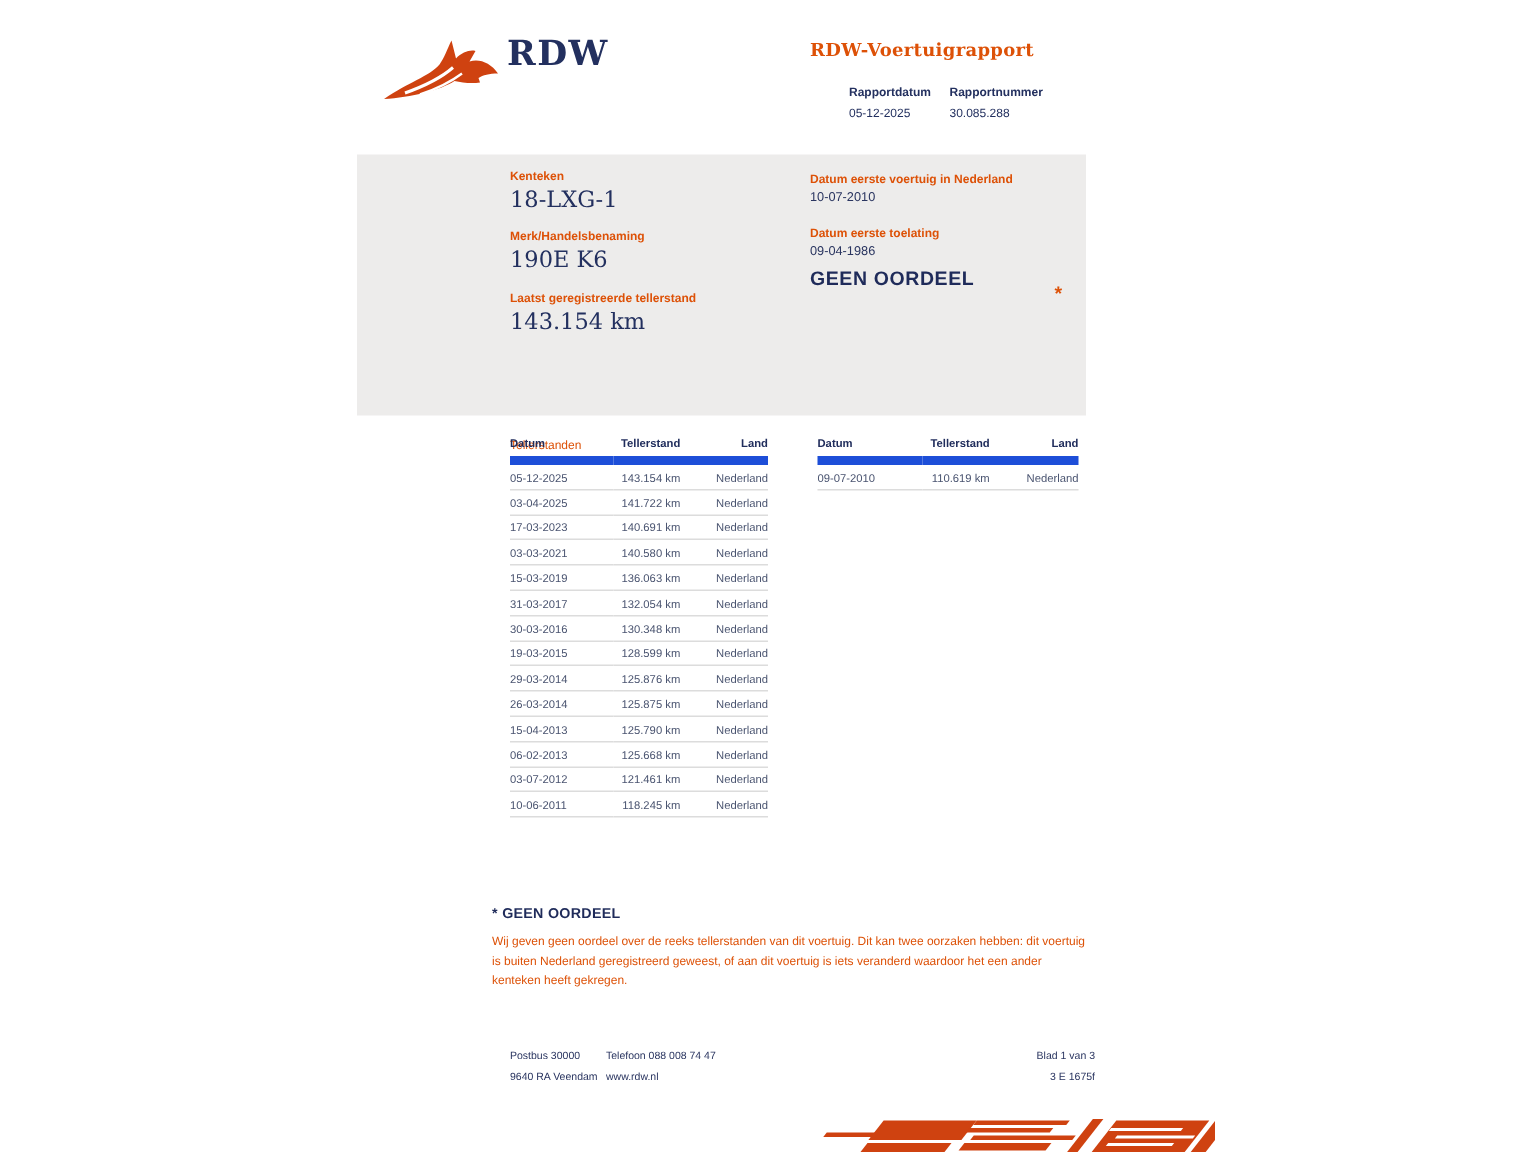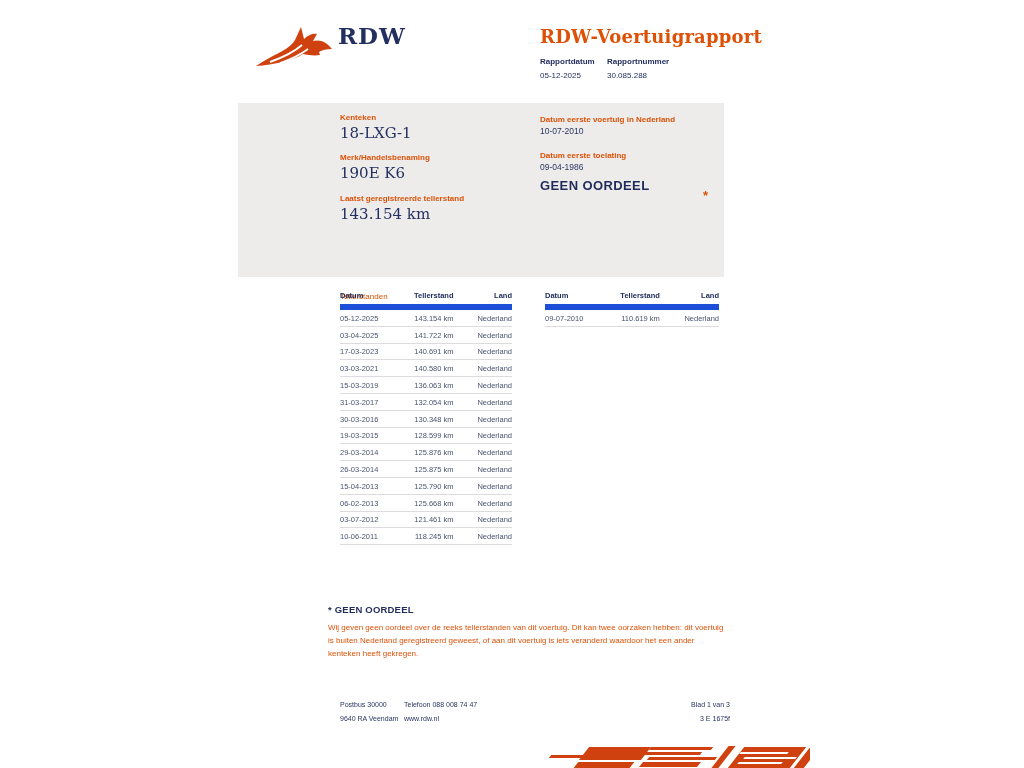--- a/index.html
+++ b/index.html
@@ -5,22 +5,22 @@
   * { margin:0; padding:0; box-sizing:border-box; }
   html,body { width:1024px; height:768px; background:#fff; overflow:hidden;
               font-family:"Liberation Sans", sans-serif; }
   .page { position:relative; width:1024px; height:768px; background:#fff; overflow:hidden;padding-left:36px; }
 
   
   .logo-icon { position:absolute; left:256px; top:26px; width:78px; height:42px; }
   .logo-word { position:absolute; left:338px; top:22px; font-family:"DejaVu Serif", serif;
                font-weight:bold; font-size:23px; letter-spacing:1px; color:#23305f; }
   .doc-title { position:absolute; left:540px; top:26px; font-family:"DejaVu Serif", serif;
-               font-weight:bold; font-size:18px; letter-spacing:0.2px; color:#dd5107; }
-  .meta { position:absolute; top:57px; font-size:8px; color:#23305f; }
+               font-weight:bold; font-size:12px; letter-spacing:0.2px; color:#dd5107; }
+  .meta { position:absolute; top:57px; font-size:8px; color:#23305f;margin-left:26px; }
   .meta .lbl { font-weight:bold; margin-bottom:5px; }
   .meta-date { left:540px; } .meta-num { left:607px; }
 
   
   .panel { position:absolute; left:238px; top:103px; width:486px; height:174px; background:#edeceb; }
   .panel-tail { position:absolute; left:238px; top:245px; width:64px; height:13px; background:#edeceb;
                 clip-path:polygon(0 0, 100% 0, calc(100% - 14px) 100%, 0 100%); }
   .p-label { font-size:8px; font-weight:bold; color:#dd5107; margin-bottom:2px; }
   .p-value { font-family:"DejaVu Serif", serif; font-size:15px; color:#23305f; line-height:19px; }
   .p-col-left  { position:absolute; left:102px; top:10px; width:190px; }

